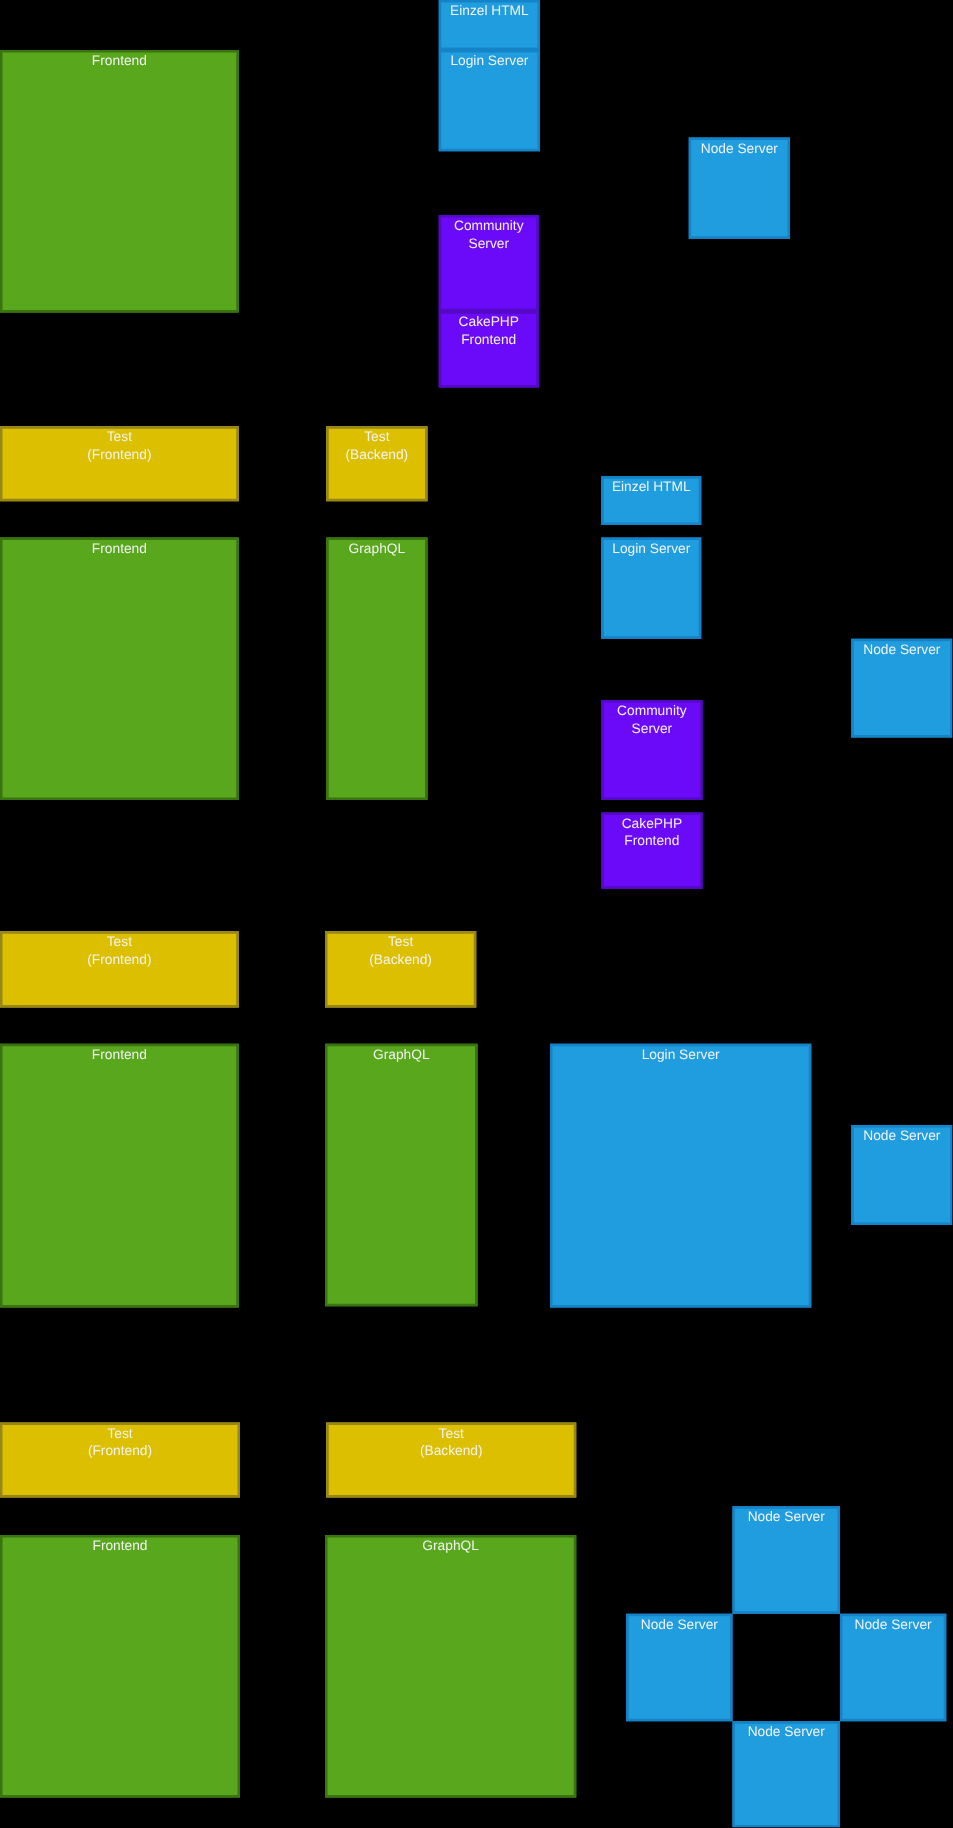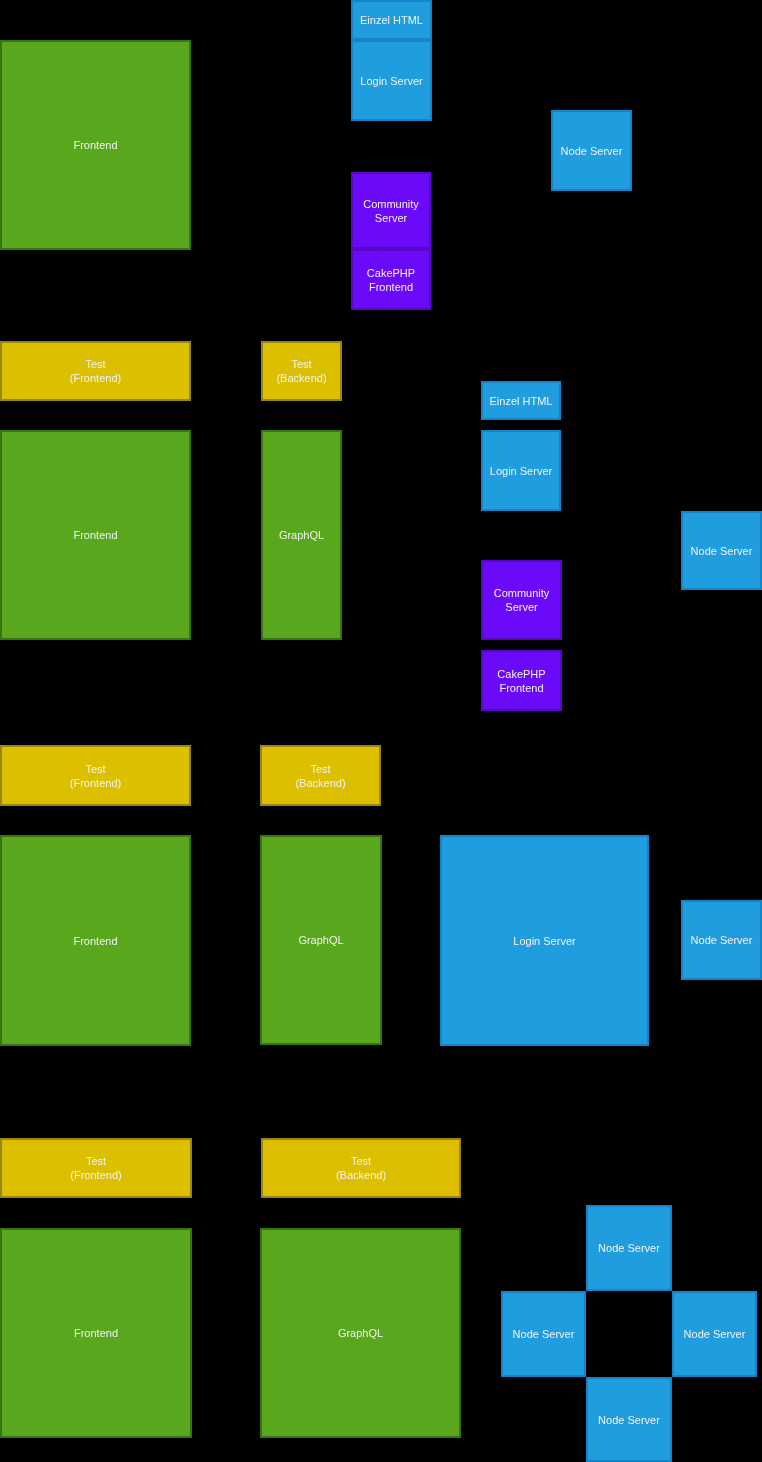--- a/index.html
+++ b/index.html
@@ -10,21 +10,21 @@
   #canvas {
     position: relative;
     overflow: hidden;
     font-family: "Liberation Sans", sans-serif;
   }
   .block {
     position: absolute;
     box-sizing: border-box;
     border: 2px solid transparent;
     display: flex;
-    align-items: center;
+    align-items: flex-start;
     justify-content: center;
     cursor: default;
   }
   .block-label {
     font-size: 11px;
     line-height: 14px;
     text-align: center;
     white-space: pre-line;
     padding: 0 2px;
   }

